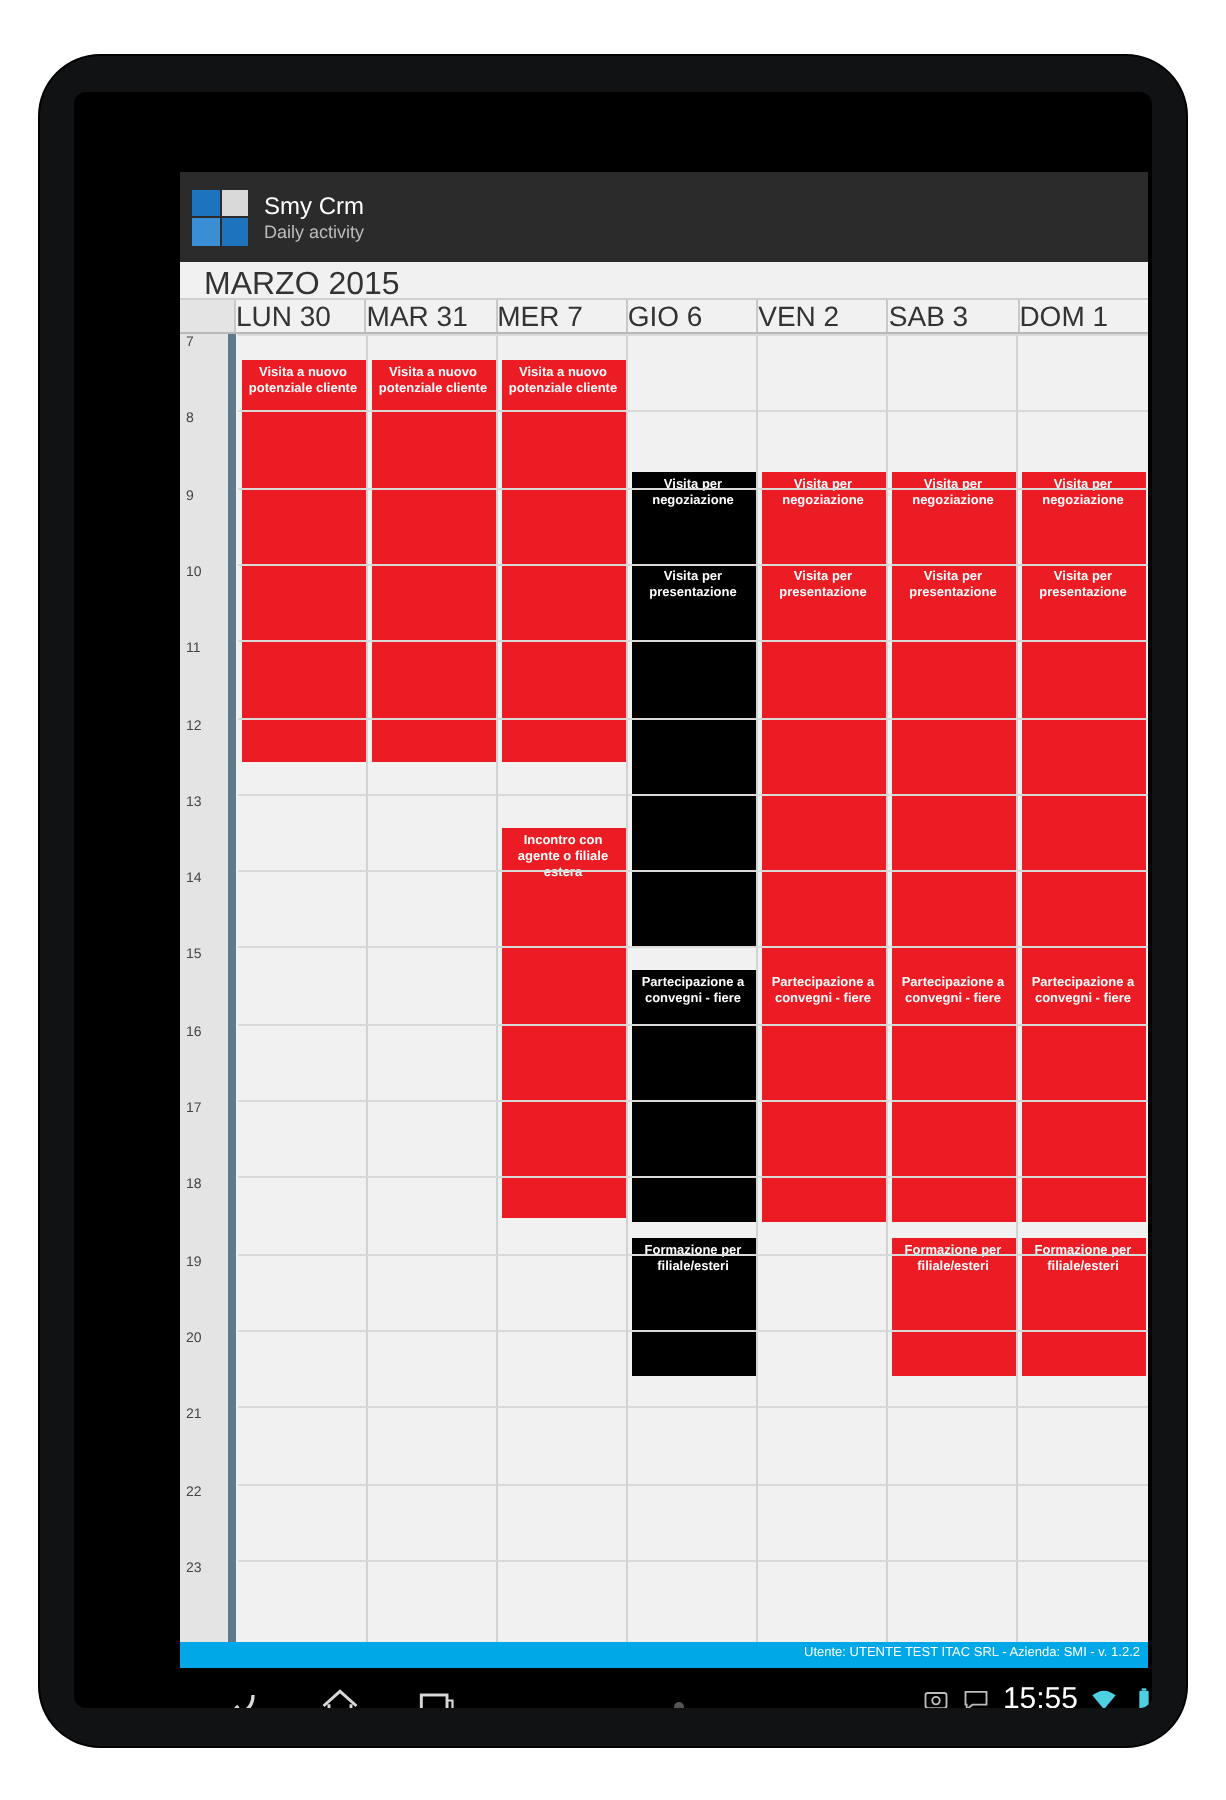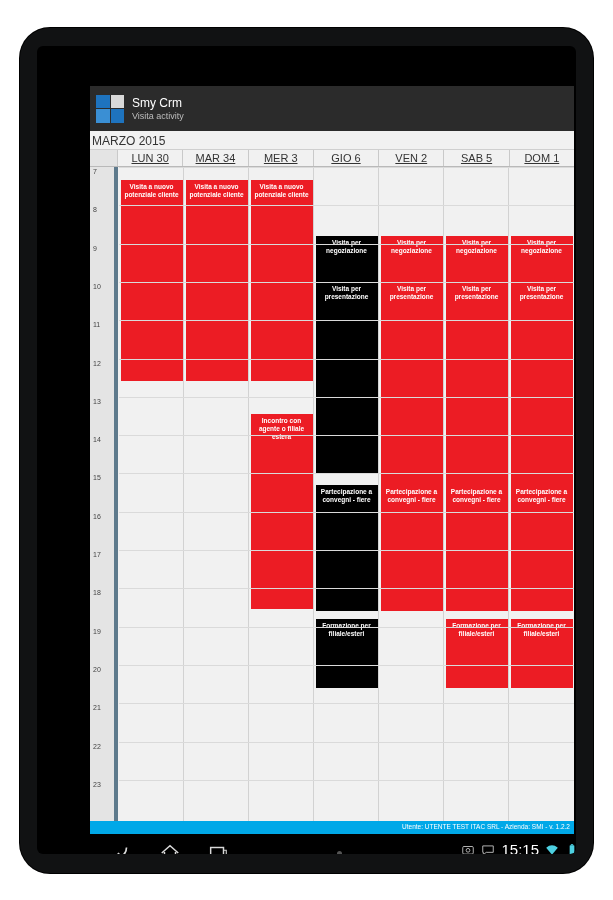--- a/index.html
+++ b/index.html
@@ -57,45 +57,43 @@
   .app-sub { color: #bdbdbd; font-size: 9px; line-height: 12px; }
 
   
   #monthbar {
     position: absolute; left: 0; top: 45px;
     width: 484px; height: 19px;
     background: #f1f1f1;
     border-bottom: 1px solid #cfcfcf;
   }
   #monthbar span {
-    position: absolute; left: 2px; top: 3px;
-    font-size: 12px; color: #333; text-align: right;
+    position: absolute; left: 12px; top: 3px;
+    font-size: 16px; color: #333; text-align: right;
   }
 
   
   #dayheader {
     position: absolute; left: 0; top: 64px;
     width: 484px; height: 17px;
     display: flex;
     border-bottom: 1px solid #b9b9b9;
     background: #f1f1f1;
   }
   #dayheader .gutter {
     width: 28px; flex: none;
     border-right: 1px solid #c9c9c9;
     background: #e4e4e4;
   }
   #dayheader .dh {
     flex: 1 1 0;
-    text-align: center;
-    font-size: 11px;
+    font-size: 14px;
     color: #333;
     line-height: 16px;
     border-right: 1px solid #c9c9c9;
-    text-decoration: underline;
   }
   #dayheader .dh:last-child { border-right: none; }
 
   
   #gridwrap {
     position: absolute; left: 0; top: 81px;
     width: 484px; height: 654px;
     background: #f1f1f1;
     overflow: hidden;
   }
@@ -193,36 +191,36 @@
 
       <div id="appbar">
         <div class="app-icon">
           <i></i>
             <i class="b"></i>
             <i class="d"></i>
             <i class="c"></i>
         </div>
         <div class="app-titles">
           <div class="app-title">Smy Crm</div>
-          <div class="app-sub">Visita activity</div>
+          <div class="app-sub">Daily activity</div>
         </div>
       </div>
 
       <div id="monthbar">
         <span>MARZO 2015</span>
       </div>
 
       <div id="dayheader">
         <div class="gutter"></div>
       <div class="dh">LUN 30</div>
-          <div class="dh">MAR 34</div>
-          <div class="dh">MER 3</div>
+          <div class="dh">MAR 31</div>
+          <div class="dh">MER 7</div>
           <div class="dh">GIO 6</div>
           <div class="dh">VEN 2</div>
-          <div class="dh">SAB 5</div>
+          <div class="dh">SAB 3</div>
           <div class="dh last">DOM 1</div>
         </div>
 
       <div id="gridwrap">
         <div id="gutter">
             <div class="hr" style="top: 1px;">7</div>
             <div class="hr" style="top: 39.3px;">8</div>
             <div class="hr" style="top: 77.6px;">9</div>
             <div class="hr" style="top: 115.9px;">10</div>
             <div class="hr" style="top: 154.2px;">11</div>
@@ -315,21 +313,21 @@
           <svg viewBox="0 0 24 24" width="14" height="14">
               <rect x="3" y="6" width="18" height="13" rx="2" fill="none" stroke="#bdbdbd" stroke-width="1.6"></rect>
               <circle cx="12" cy="12.5" r="3.2" fill="none" stroke="#bdbdbd" stroke-width="1.6"></circle>
             </svg>
         </span>
         <span class="sicon">
           <svg viewBox="0 0 24 24" width="14" height="14">
               <path d="M3 5 H21 V16 H9 L4 20 V16 H3 Z" fill="none" stroke="#bdbdbd" stroke-width="1.6"></path>
             </svg>
         </span>
-        <span id="clock">15:15</span>
+        <span id="clock">15:55</span>
         <span class="sicon">
           <svg viewBox="0 0 24 24" width="14" height="14">
               <path d="M2 8 Q12 0 22 8 L12 20 Z" fill="#4dd0e1"></path>
             </svg>
         </span>
         <span class="sicon">
           <svg viewBox="0 0 24 24" width="14" height="14">
               <rect x="8" y="4" width="8" height="17" rx="1" fill="#4dd0e1"></rect>
               <rect x="10" y="2" width="4" height="2" fill="#4dd0e1"></rect>
             </svg>

